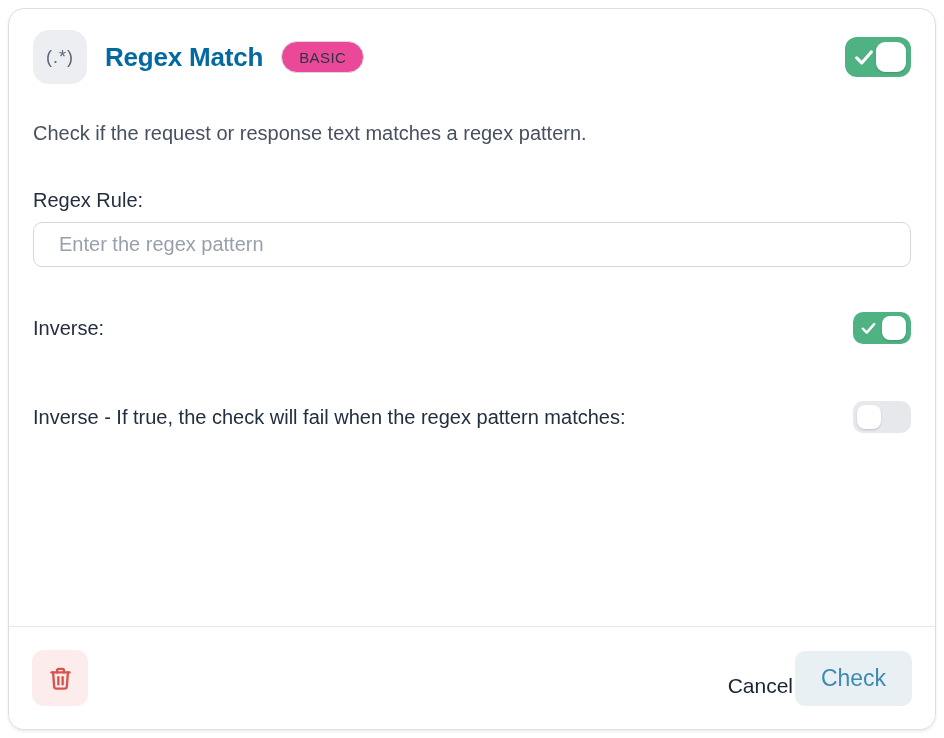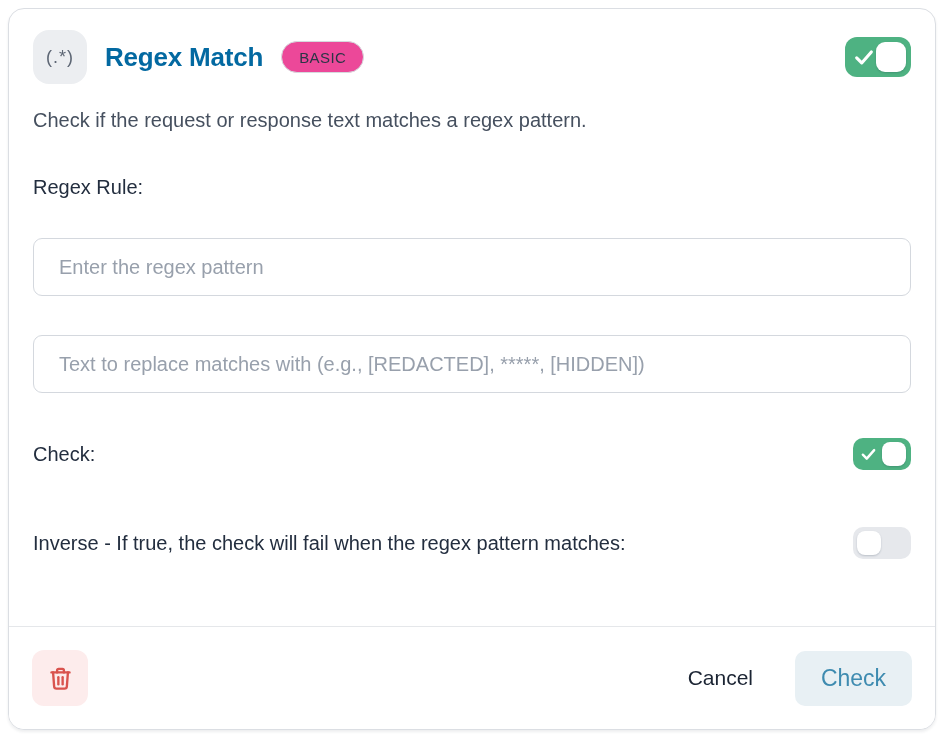--- a/index.html
+++ b/index.html
@@ -87,35 +87,35 @@
   .tgl[data-state="off"] .knob { left: 4px; }
   .check {
     position: absolute;
     top: 50%;
     transform: translateY(-50%);
   }
   .tgl-lg .check { left: 8px; width: 22px; height: 22px; }
   .tgl-sm .check { left: 7px; width: 17px; height: 17px; }
   
   .description {
-    margin-top: 25px;
+    margin-top: 38px;
     font-size: 20px;
     color: #46505f;
   }
   .field-label {
     margin-top: 44px;
     font-size: 20px;
     color: #232e3f;
   }
   .field-label-2 { margin-top: 37px; }
   .text-input {
     display: block;
-    margin-top: 39px;
+    margin-top: 10px;
     width: 100%;
-    height: 58px;
+    height: 45px;
     border: 1px solid #d4d8de;
     border-radius: 9px;
     padding: 0 25px;
     font-family: "Liberation Sans", sans-serif;
     font-size: 20px;
     color: #232e3f;
     background: #ffffff;
     outline: none;
   }
   .text-input::placeholder { color: #98a0ac; opacity: 1; }
@@ -152,22 +152,21 @@
     border: none;
     border-radius: 12px;
     display: flex;
     align-items: center;
     justify-content: center;
     cursor: pointer;
     color: #d9534e;
   }
   .footer-right {
     display: flex;
-    align-items: center;
-    gap: 40px;
+    align-items: flex-end;
   }
   .cancel-btn {
     background: none;
     border: none;
     font-family: "Liberation Sans", sans-serif;
     font-size: 21px;
     color: #1b2433;
     cursor: pointer;
     padding: 8px 2px;
   }
@@ -201,24 +200,23 @@
         </svg>
         <div class="knob"></div>
       </div>
     </div>
 
     <div class="description">Check if the request or response text matches a regex pattern.</div>
 
     <div class="field-label">Regex Rule:</div>
     <input class="text-input" type="text" placeholder="Enter the regex pattern" style="">
 
-    <input class="text-input" type="text" placeholder="Text to replace matches with (e.g., [REDACTED], *****, [HIDDEN])" style="">
 
     <div class="switch-row switch-row-redact">
-      <div class="switch-label">Check:</div>
+      <div class="switch-label">Inverse:</div>
       <div class="tgl tgl-sm" data-state="on">
         <svg class="check" viewBox="0 0 24 24">
           <polyline points="4,13 9.5,18.5 20,6.5" fill="none" stroke="#ffffff" stroke-width="3.4" stroke-linecap="round" stroke-linejoin="round"></polyline>
         </svg>
         <div class="knob"></div>
       </div>
     </div>
 
     <div class="switch-row switch-row-inverse">
       <div class="switch-label">Inverse - If true, the check will fail when the regex pattern matches:</div>

